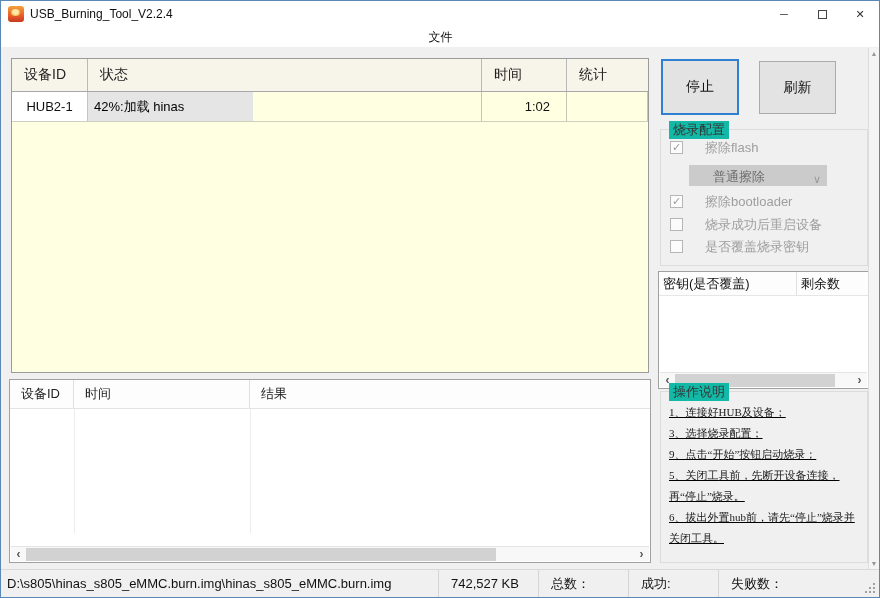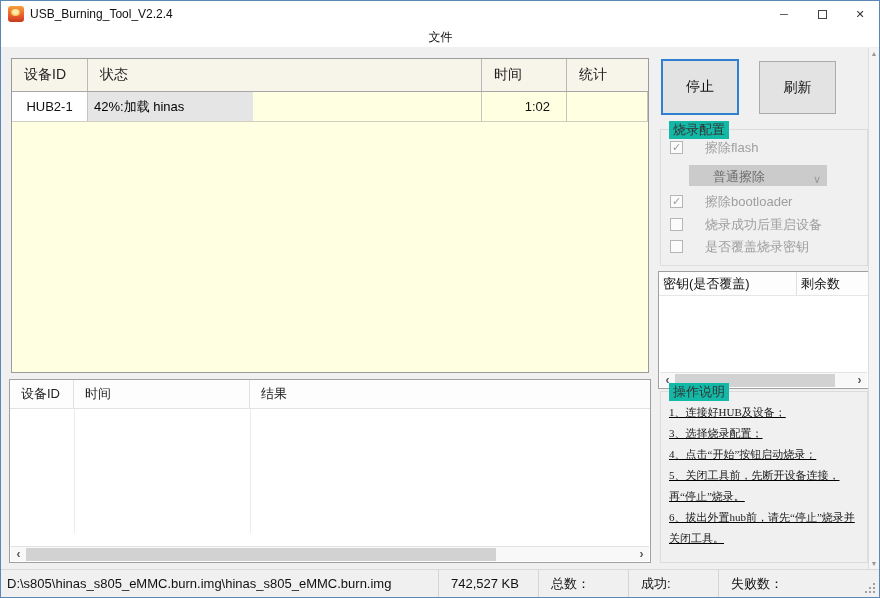--- a/index.html
+++ b/index.html
@@ -213,21 +213,21 @@
         <div class="scroll-track"></div>
         <div class="scroll-arrow">›</div>
       </div>
     </div>
 
     <div class="groupbox instructions">
       <div class="group-label">操作说明</div>
       <div class="instr-body">
         <div>1、连接好HUB及设备；</div>
         <div>3、选择烧录配置；</div>
-        <div>4、点击“开始”按钮启动烧录；</div>
+        <div>9、点击“开始”按钮启动烧录；</div>
         <div>5、关闭工具前，先断开设备连接，再“停止”烧录。</div>
         <div>6、拔出外置hub前，请先“停止”烧录并关闭工具。</div>
       </div>
     </div>
 
     <div class="vscroll">
       <span>▲</span>
       <span>▼</span>
     </div>
 

